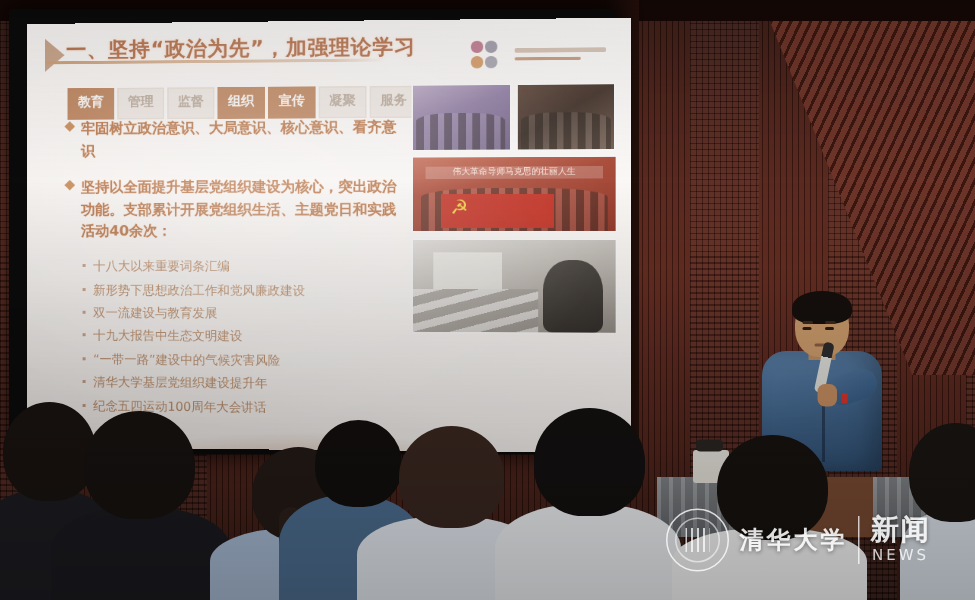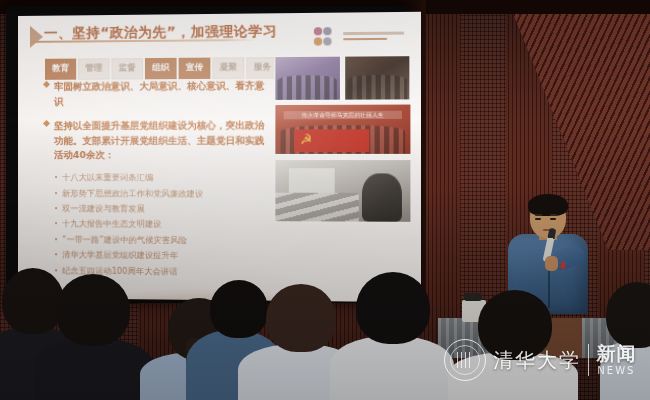--- a/index.html
+++ b/index.html
@@ -189,21 +189,21 @@
   
   .wm{position:absolute;left:444px;top:334px;width:200px;height:52px;
     display:flex;align-items:center;gap:7px;opacity:.92;}
   .wm-seal{position:relative;width:40px;height:40px;border-radius:50%;
     border:1.4px solid rgba(255,255,255,.85);flex:none;}
   .wm-seal::before{content:"";position:absolute;inset:5px;border-radius:50%;
     border:1px solid rgba(255,255,255,.6);}
   .wm-seal::after{content:"";position:absolute;inset:12px;
     background-image:repeating-linear-gradient(90deg,rgba(255,255,255,.8) 0 1px,transparent 1px 4px);}
   .wm-cn{display:flex;flex-direction:column;line-height:1;}
-  .wm-cn .c{font-size:20px;font-weight:normal;color:rgba(255,255,255,.94);letter-spacing:2px;
+  .wm-cn .c{font-size:16px;font-weight:bold;color:rgba(255,255,255,.94);letter-spacing:2px;
     text-shadow:0 1px 3px rgba(0,0,0,.5);}
   .wm-cn .e{font-size:8px;color:rgba(255,255,255,.8);letter-spacing:1.2px;margin-top:3px;}
   .wm-div{width:1.4px;height:32px;background:rgba(255,255,255,.8);}
   .wm-news{display:flex;flex-direction:column;align-items:center;line-height:1;}
   .wm-news .c{font-size:19px;font-weight:bold;color:rgba(255,255,255,.94);letter-spacing:1px;
     text-shadow:0 1px 3px rgba(0,0,0,.5);}
   .wm-news .e{font-size:10px;color:rgba(255,255,255,.85);letter-spacing:2px;margin-top:3px;}
 </style>
 </head>
 <body>

